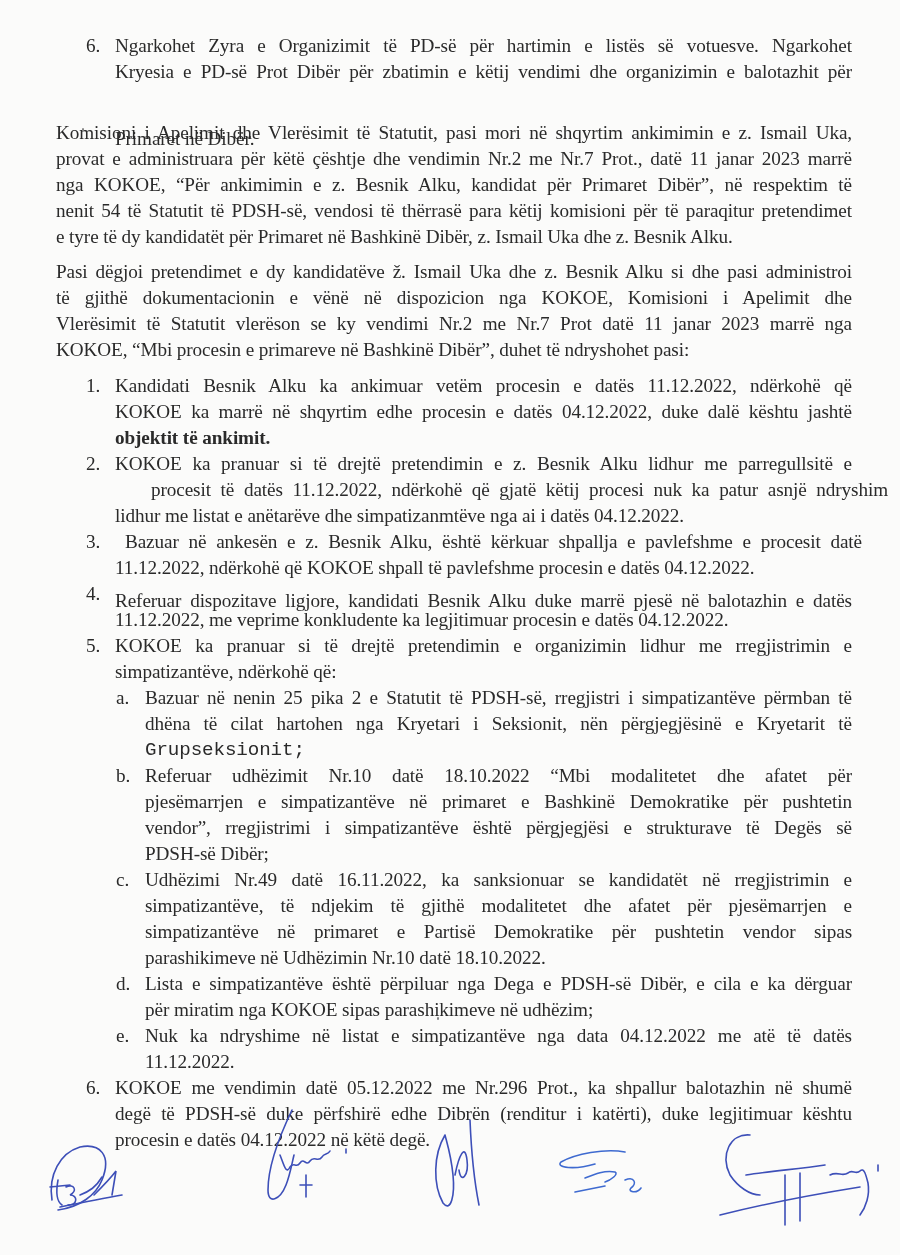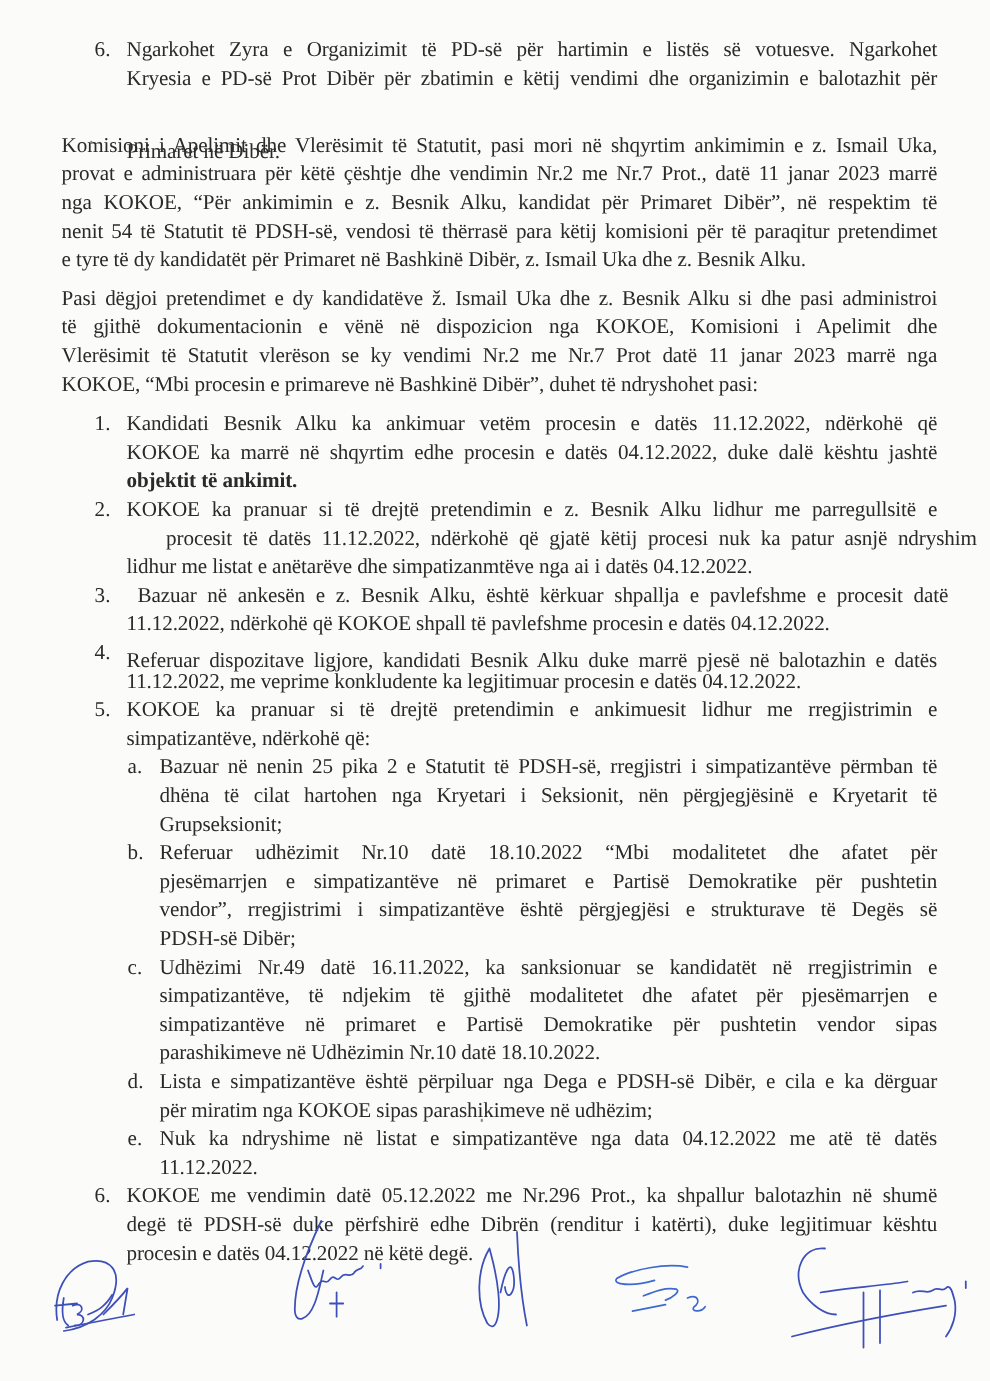--- a/index.html
+++ b/index.html
@@ -66,34 +66,34 @@
   </div>
 
   <div>
     <span class="num" style="left:86px; top:583px;">4.</span>
     <div class="line just" style="left:115px; top:575px; width:737px;margin-top:15px;">Referuar dispozitave ligjore, kandidati Besnik Alku duke marrë pjesë në balotazhin e datës</div>
     <div class="line" style="left:115px; top:609px;">11.12.2022, me veprime konkludente ka legjitimuar procesin e datës 04.12.2022.</div>
   </div>
 
   <div>
     <span class="num" style="left:86px; top:635px;">5.</span>
-    <div class="line just" style="left:115px; top:635px; width:737px;">KOKOE ka pranuar si të drejtë pretendimin e ankimuesit lidhur me rregjistrimin e</div>
+    <div class="line just" style="left:115px; top:635px; width:737px;">KOKOE ka pranuar si të drejtë pretendimin e organizimin lidhur me rregjistrimin e</div>
     <div class="line" style="left:115px; top:661px;">simpatizantëve, ndërkohë që:</div>
 
     <div>
       <span class="num" style="left:116px; top:687px;">a.</span>
       <div class="line just" style="left:145px; top:687px; width:707px;">Bazuar në nenin 25 pika 2 e Statutit të PDSH-së, rregjistri i simpatizantëve përmban të</div>
       <div class="line just" style="left:145px; top:713px; width:707px;">dhëna të cilat hartohen nga Kryetari i Seksionit, nën përgjegjësinë e Kryetarit të</div>
-      <div class="line" style="left:145px; top:739px;">Grupseksionit;</div>
+      <div class="line" style="left:145px; top:739px;font-family:Liberation Mono, monospace;">Grupseksionit;</div>
     </div>
 
     <div>
       <span class="num" style="left:116px; top:765px;">b.</span>
       <div class="line just" style="left:145px; top:765px; width:707px;">Referuar udhëzimit Nr.10 datë 18.10.2022 “Mbi modalitetet dhe afatet për</div>
-      <div class="line just" style="left:145px; top:791px; width:707px;">pjesëmarrjen e simpatizantëve në primaret e Partisë Demokratike për pushtetin</div>
+      <div class="line just" style="left:145px; top:791px; width:707px;">pjesëmarrjen e simpatizantëve në primaret e Bashkinë Demokratike për pushtetin</div>
       <div class="line just" style="left:145px; top:817px; width:707px;">vendor”, rregjistrimi i simpatizantëve është përgjegjësi e strukturave të Degës së</div>
       <div class="line" style="left:145px; top:843px;">PDSH-së Dibër;</div>
     </div>
 
     <div>
       <span class="num" style="left:116px; top:869px;">c.</span>
       <div class="line just" style="left:145px; top:869px; width:707px;">Udhëzimi Nr.49 datë 16.11.2022, ka sanksionuar se kandidatët në rregjistrimin e</div>
       <div class="line just" style="left:145px; top:895px; width:707px;">simpatizantëve,  të ndjekim të gjithë modalitetet dhe afatet për pjesëmarrjen e</div>
       <div class="line just" style="left:145px; top:921px; width:707px;">simpatizantëve në primaret e Partisë Demokratike për pushtetin vendor sipas</div>
       <div class="line" style="left:145px; top:947px;">parashikimeve në Udhëzimin Nr.10 datë 18.10.2022.</div>

